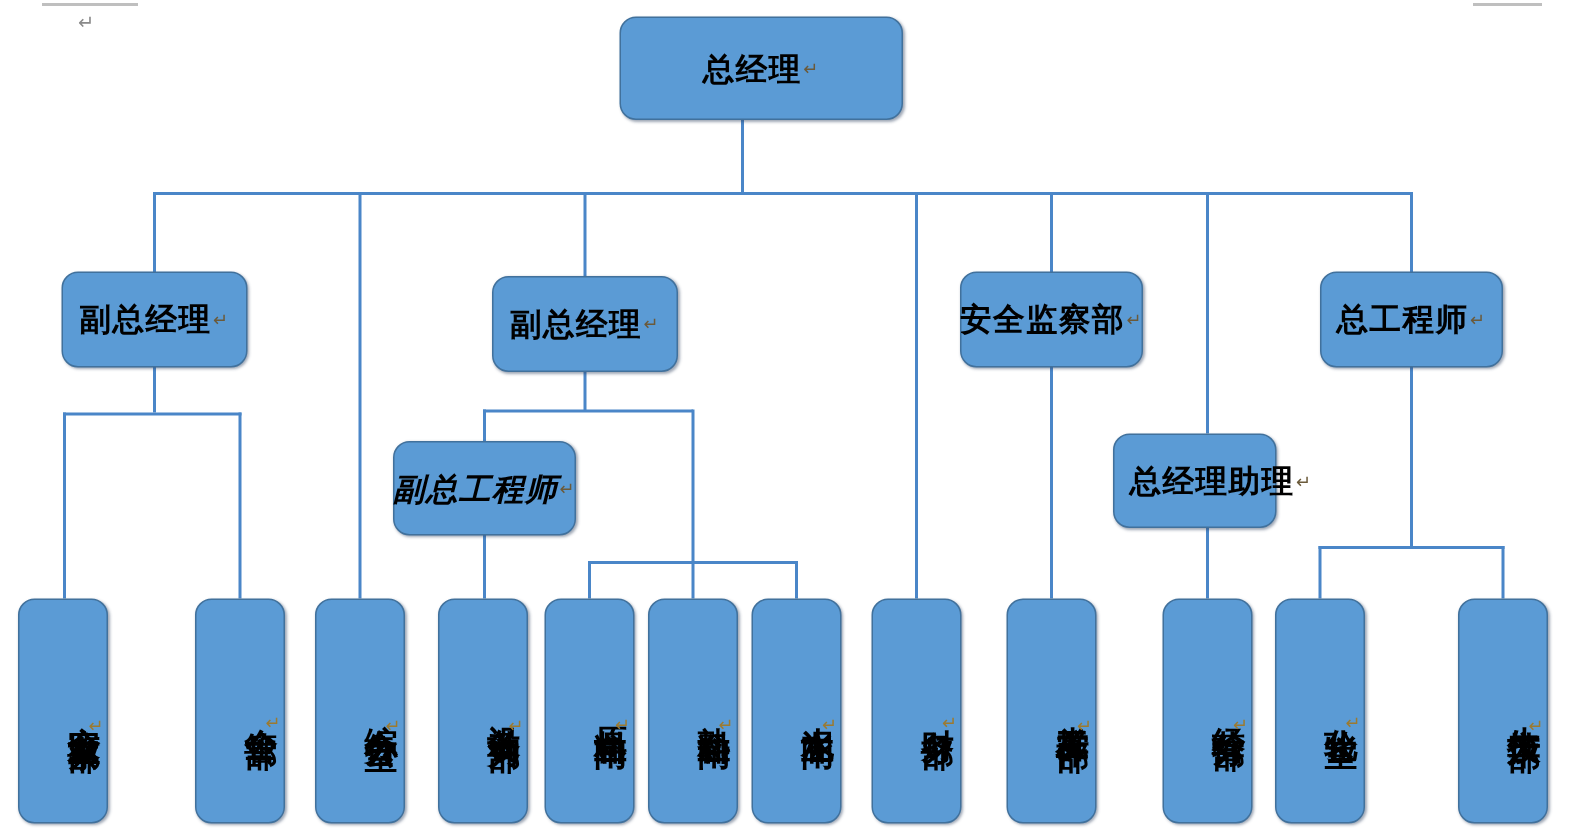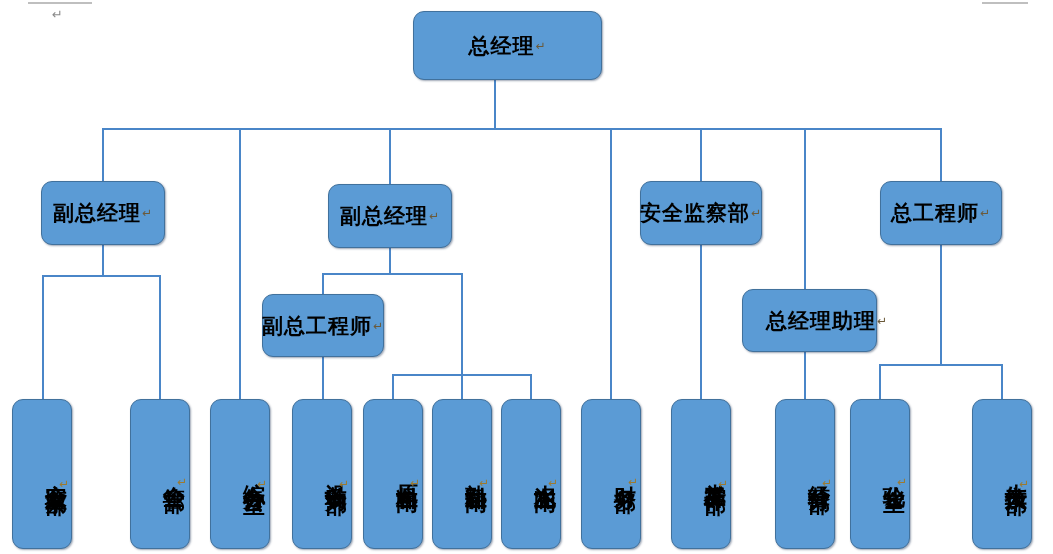--- a/index.html
+++ b/index.html
@@ -121,26 +121,26 @@
   <div class="node h" style="left:640px;top:181px;width:122px;height:64px;">
     <span class="lbl">安全监察部</span>
       <span class="pm">↵</span>
   </div>
 
   <div class="node h" style="left:880px;top:181px;width:122px;height:64px;text-align:center;">
     <span class="lbl">总工程师</span>
       <span class="pm">↵</span>
   </div>
 
-  <div class="node h" style="left:262px;top:294px;width:122px;height:63px;">
+  <div class="node h" style="left:262px;top:294px;width:122px;height:63px;font-style:italic;">
     <span class="lbl">副总工程师</span>
       <span class="pm">↵</span>
   </div>
 
-  <div class="node h" style="left:742px;top:289px;width:135px;height:63px;padding-left:35px;">
+  <div class="node h" style="left:742px;top:289px;width:109px;height:63px;padding-left:35px;">
     <span class="lbl">总经理助理</span>
       <span class="pm">↵</span>
   </div>
 
   <div class="node v" style="left:12px;top:399px;width:60px;height:150px;">
     <span class="lbl">安全监察部</span>
       <span class="pm">↵</span>
   </div>
 
   <div class="node v" style="left:130px;top:399px;width:60px;height:150px;">

